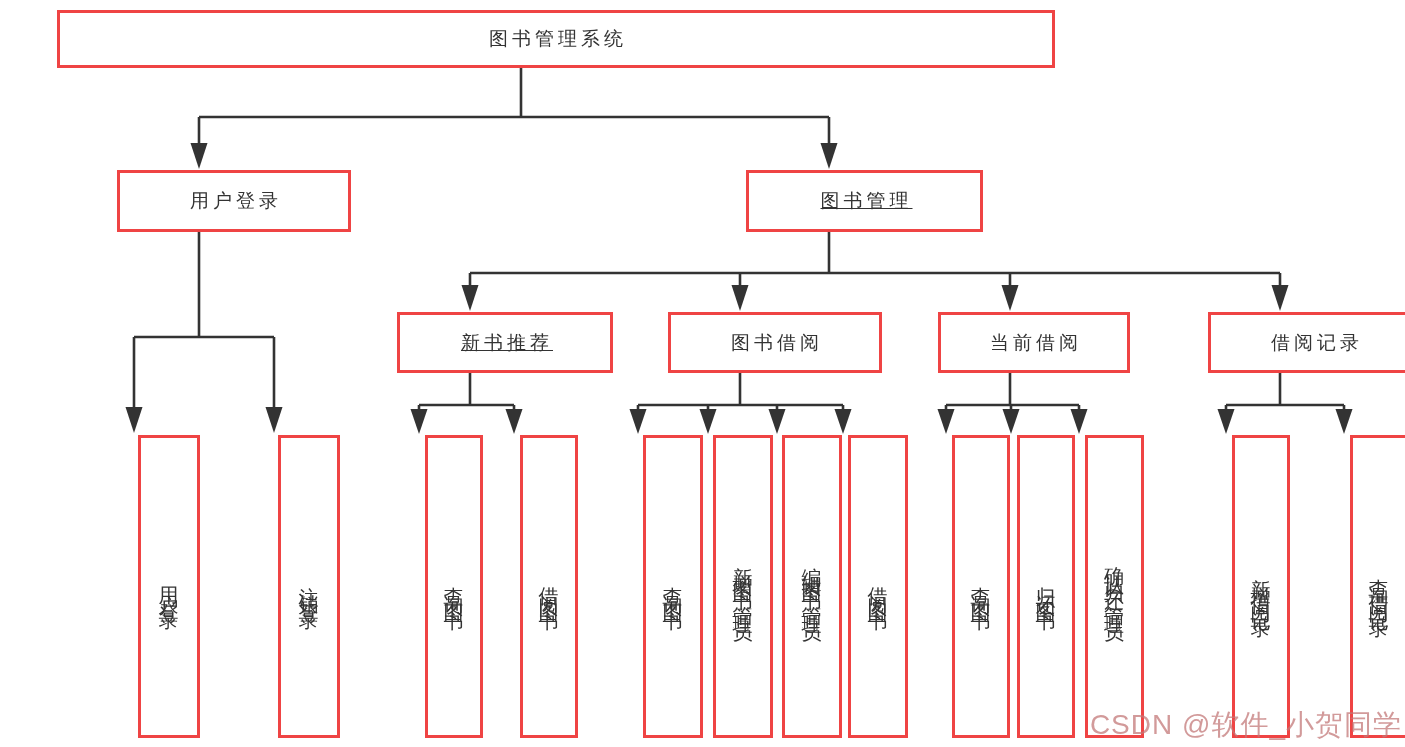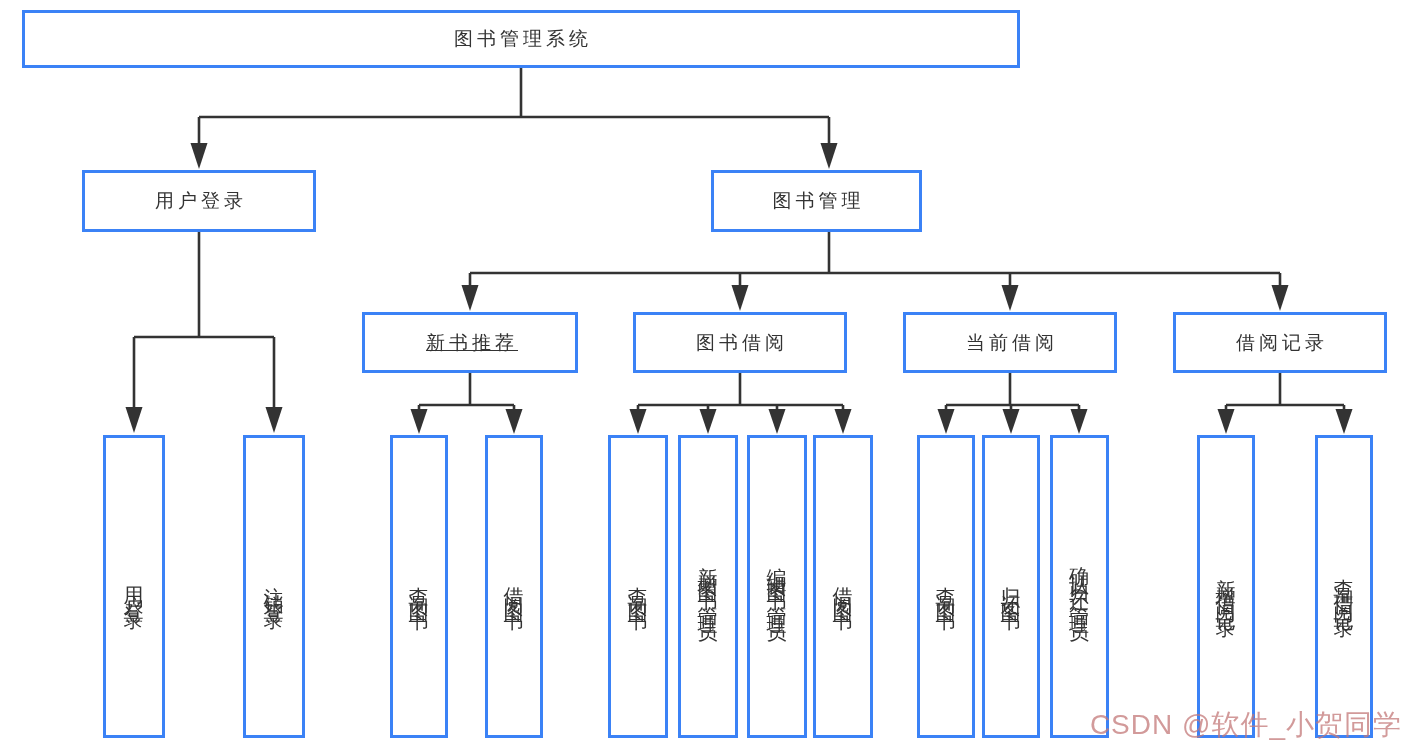--- a/index.html
+++ b/index.html
@@ -17,48 +17,49 @@
   }
   .connectors {
     position: absolute;
     left: 0;
     top: 0;
     pointer-events: none;
   }
   .node {
     position: absolute;
     box-sizing: border-box;
-    border: 3px solid #3b82f6;
+    border: 3px solid #ef4444;
     background: #ffffff;
     color: #333333;
     display: flex;
     align-items: center;
     justify-content: center;
+    margin-left: 35px;
   }
   .hlabel {
     font-size: 19px;
     letter-spacing: 4px;
     text-indent: 4px;
     white-space: nowrap;
   }
   .vnode span {
     writing-mode: vertical-rl;
     text-orientation: mixed;
     line-height: 1.1;
     font-size: 20px;
     letter-spacing: 8px;
     white-space: nowrap;
   }
   
   .n-root            { left: 22px;   top: 10px;  width: 998px; height: 58px; }
   .n-user-login      { left: 82px;   top: 170px; width: 234px; height: 62px; }
-  .n-book-mgmt       { left: 711px;  top: 170px; width: 211px; height: 62px; }
+  .n-book-mgmt       { left: 711px;  top: 170px; width: 237px; height: 62px; text-decoration: underline; }
   .n-new-book-rec    { left: 362px;  top: 312px; width: 216px; height: 61px; text-decoration: underline; }
   .n-book-borrow     { left: 633px;  top: 312px; width: 214px; height: 61px; }
-  .n-current-borrow  { left: 903px;  top: 312px; width: 214px; height: 61px; font-family: Liberation Serif, serif; }
+  .n-current-borrow  { left: 903px;  top: 312px; width: 192px; height: 61px; font-family: Liberation Serif, serif; }
   .n-borrow-record   { left: 1173px; top: 312px; width: 214px; height: 61px; }
   .leaf              { top: 435px; height: 303px; }
   .n-leaf-user-login { left: 103px;  width: 62px; }
   .n-leaf-logout     { left: 243px;  width: 62px; }
   .n-leaf-nbr-query  { left: 390px;  width: 58px; }
   .n-leaf-nbr-borrow { left: 485px;  width: 58px; }
   .n-leaf-bb-query   { left: 608px;  width: 60px; }
   .n-leaf-bb-add     { left: 678px;  width: 60px; }
   .n-leaf-bb-edit    { left: 747px;  width: 60px; }
   .n-leaf-bb-borrow  { left: 813px;  width: 60px; }

